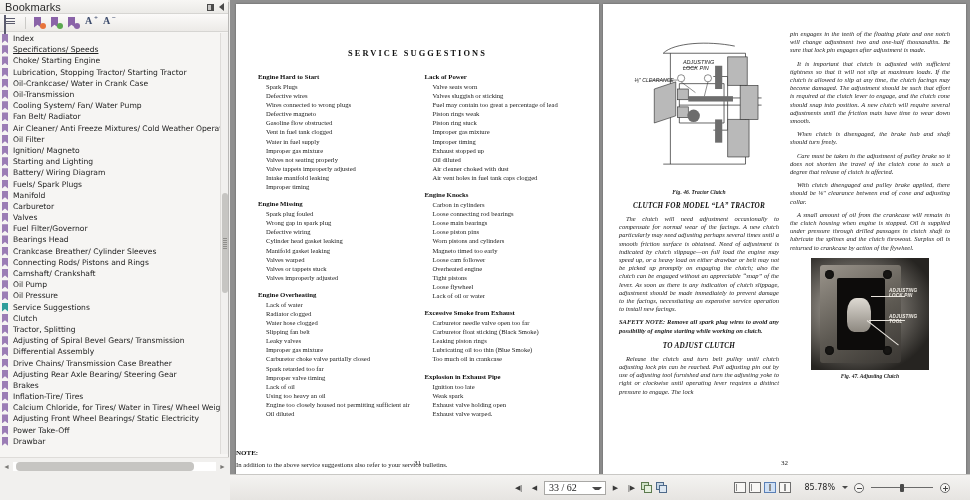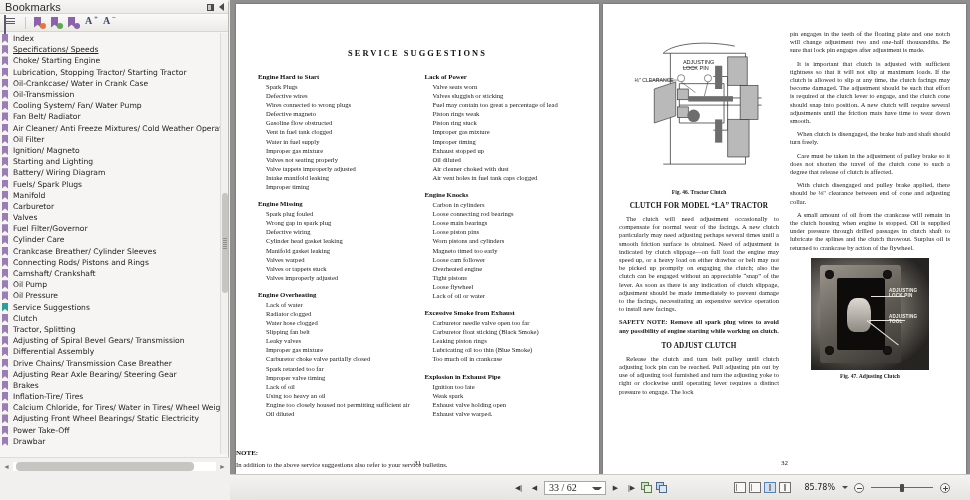--- a/index.html
+++ b/index.html
@@ -204,21 +204,21 @@
     font-family: "Liberation Serif", serif; font-weight: bold;
     font-size: 7px; color: #111;
   }
   .note-b {
     font-family: "Liberation Serif", serif; font-size: 6.7px;
     color: #1a1a1a; margin-top: 4px;
   }
 
   
   .rp-inner { position: absolute; inset: 0; padding: 26px 16px 0 16px; display: flex; gap: 11px; }
-  .rp-col { width: 50%; }
+  .rp-col { width: 50%; font-style: italic; }
   .rp-p {
     font-family: "Liberation Serif", serif;
     font-size: 6.5px; line-height: 8.2px; color: #1a1a1a;
     text-align: justify; text-indent: 7px; margin: 0 0 5px 0;
   }
   .rp-p.noind { text-indent: 0; }
   .rp-h {
     font-family: "Liberation Serif", serif; font-weight: bold;
     font-size: 7.2px; text-align: center; color: #111;
     margin: 7px 0 5px 0; letter-spacing: .2px;
@@ -469,21 +469,21 @@
         <div class="bm-row">
           <span class="bm-icon"></span>
           <span class="bm-label">Valves</span>
         </div>
         <div class="bm-row">
           <span class="bm-icon"></span>
           <span class="bm-label">Fuel Filter/Governor</span>
         </div>
         <div class="bm-row">
           <span class="bm-icon"></span>
-          <span class="bm-label">Cylinder Care</span>
+          <span class="bm-label">Bearings Head</span>
         </div>
         <div class="bm-row">
           <span class="bm-icon"></span>
           <span class="bm-label">Crankcase Breather/ Cylinder Sleeves</span>
         </div>
         <div class="bm-row">
           <span class="bm-icon"></span>
           <span class="bm-label">Connecting Rods/ Pistons and Rings</span>
         </div>
         <div class="bm-row">

